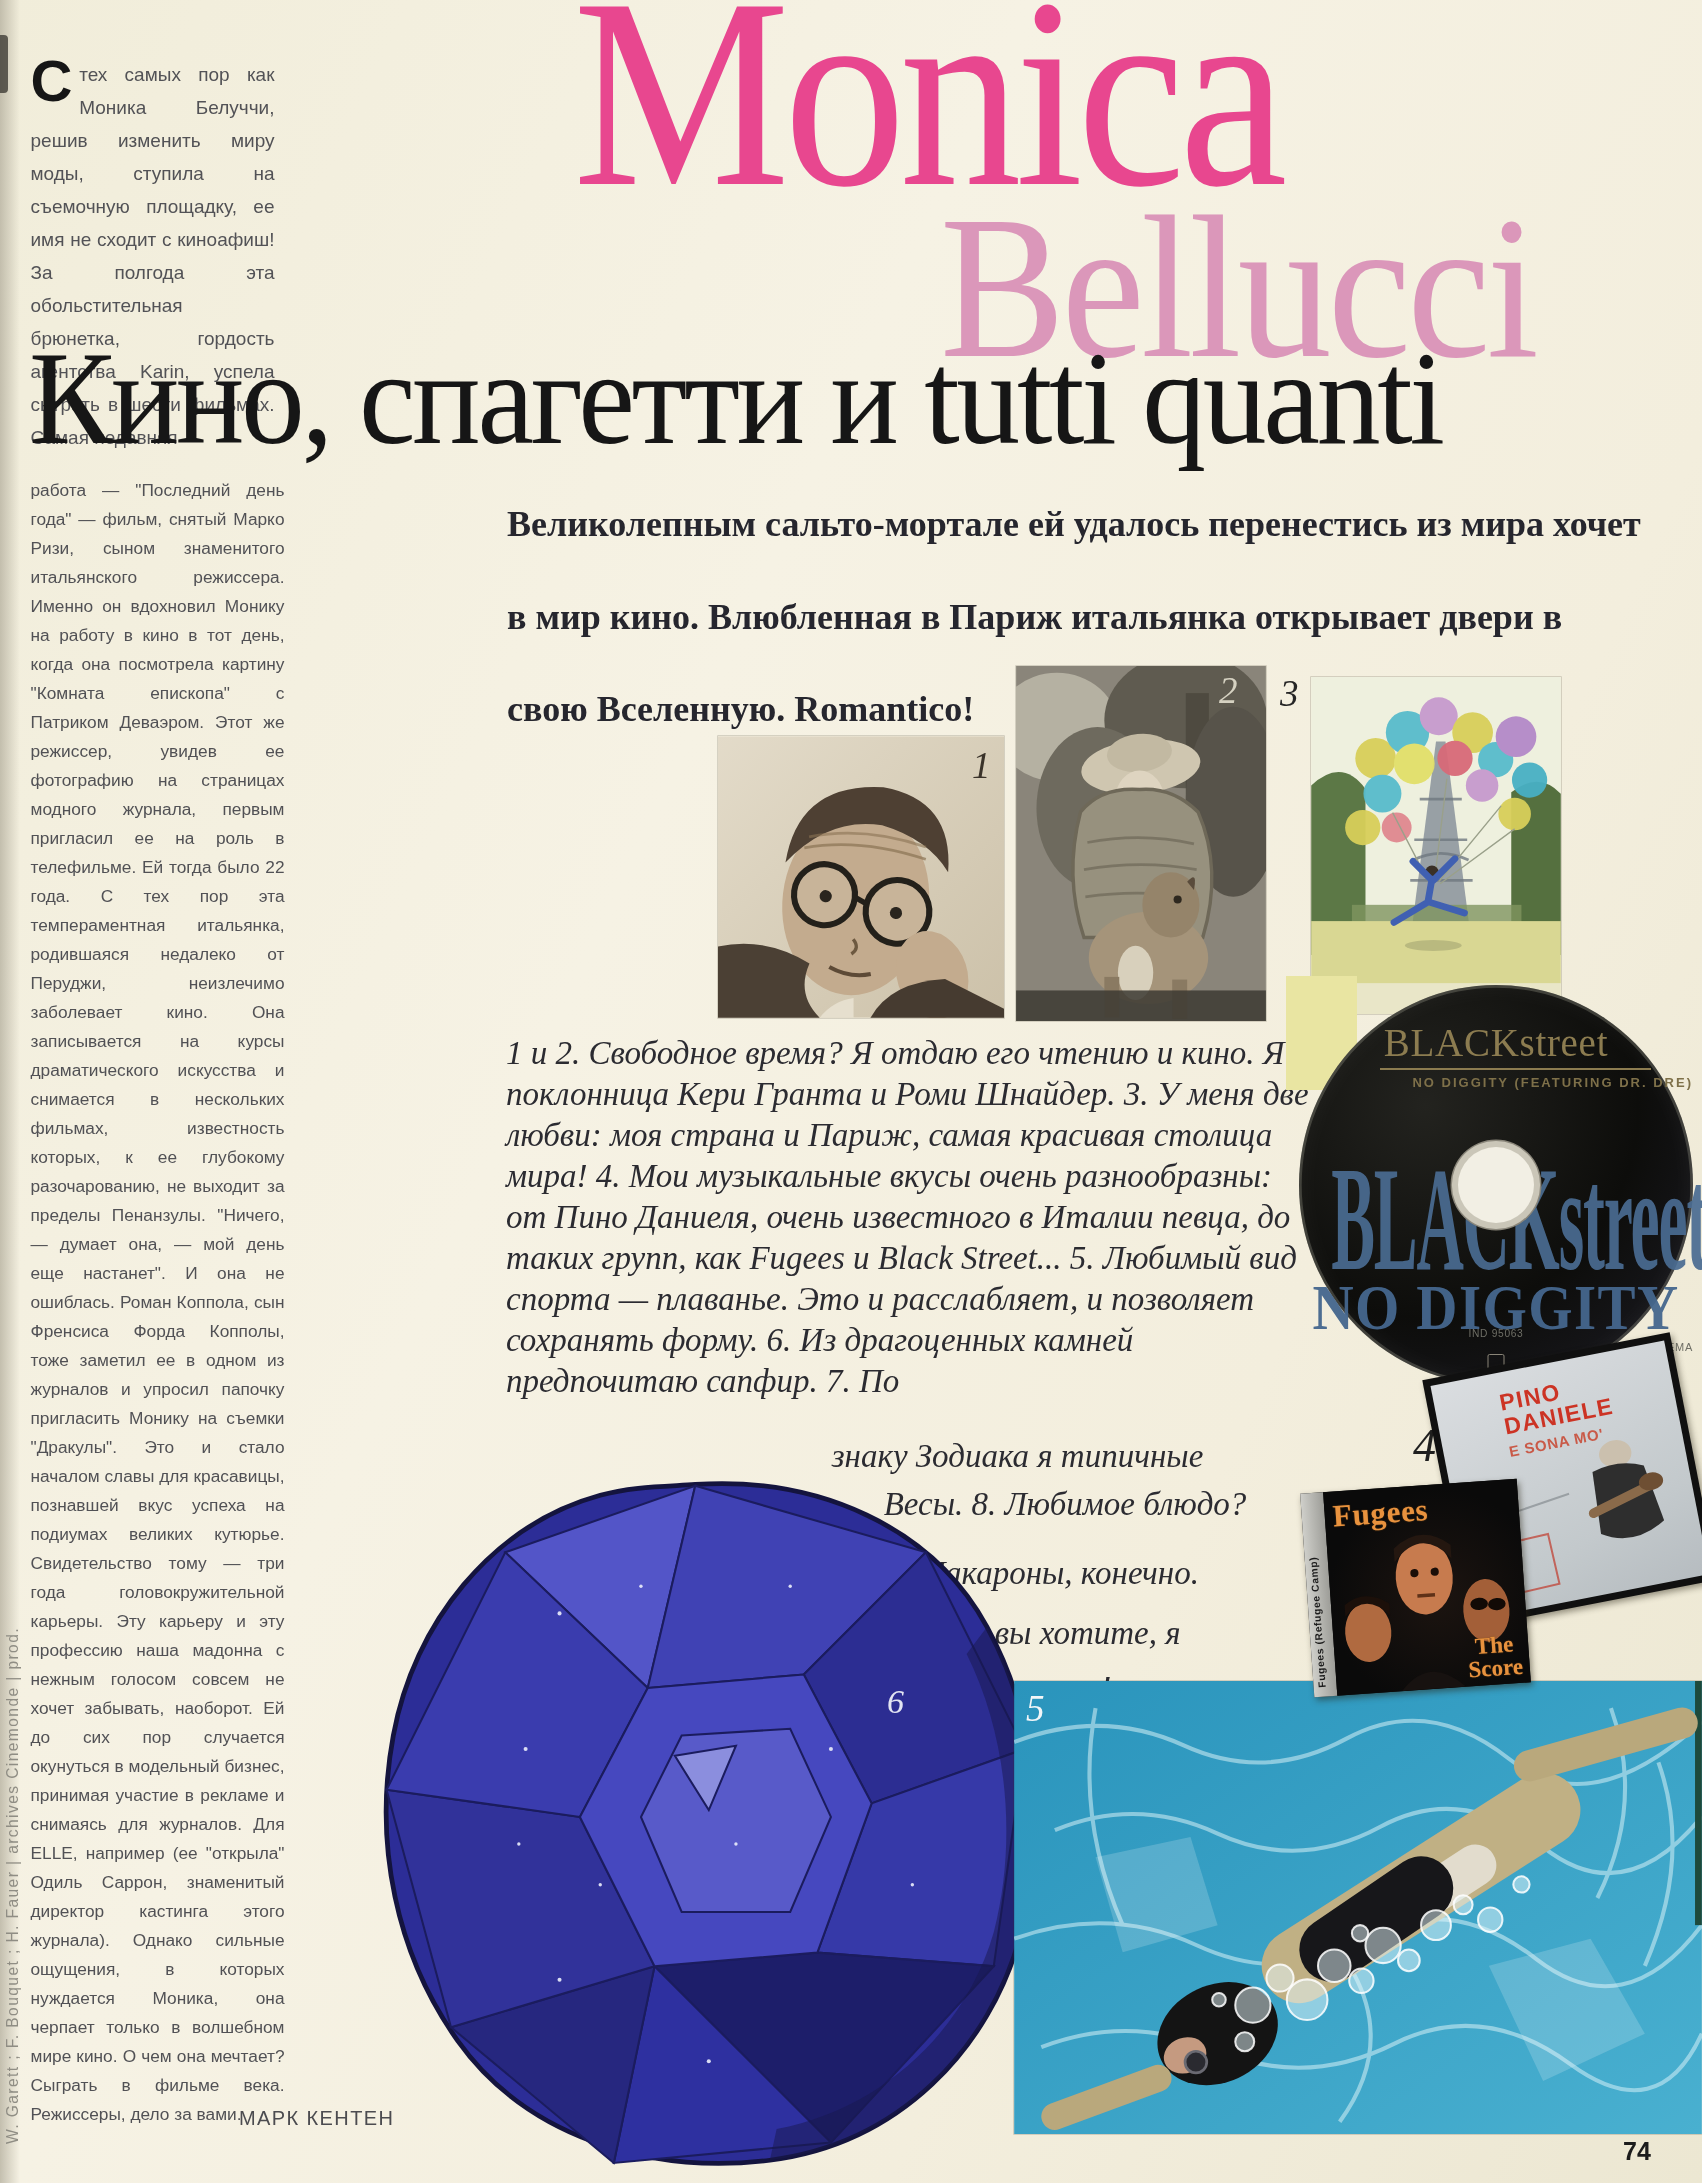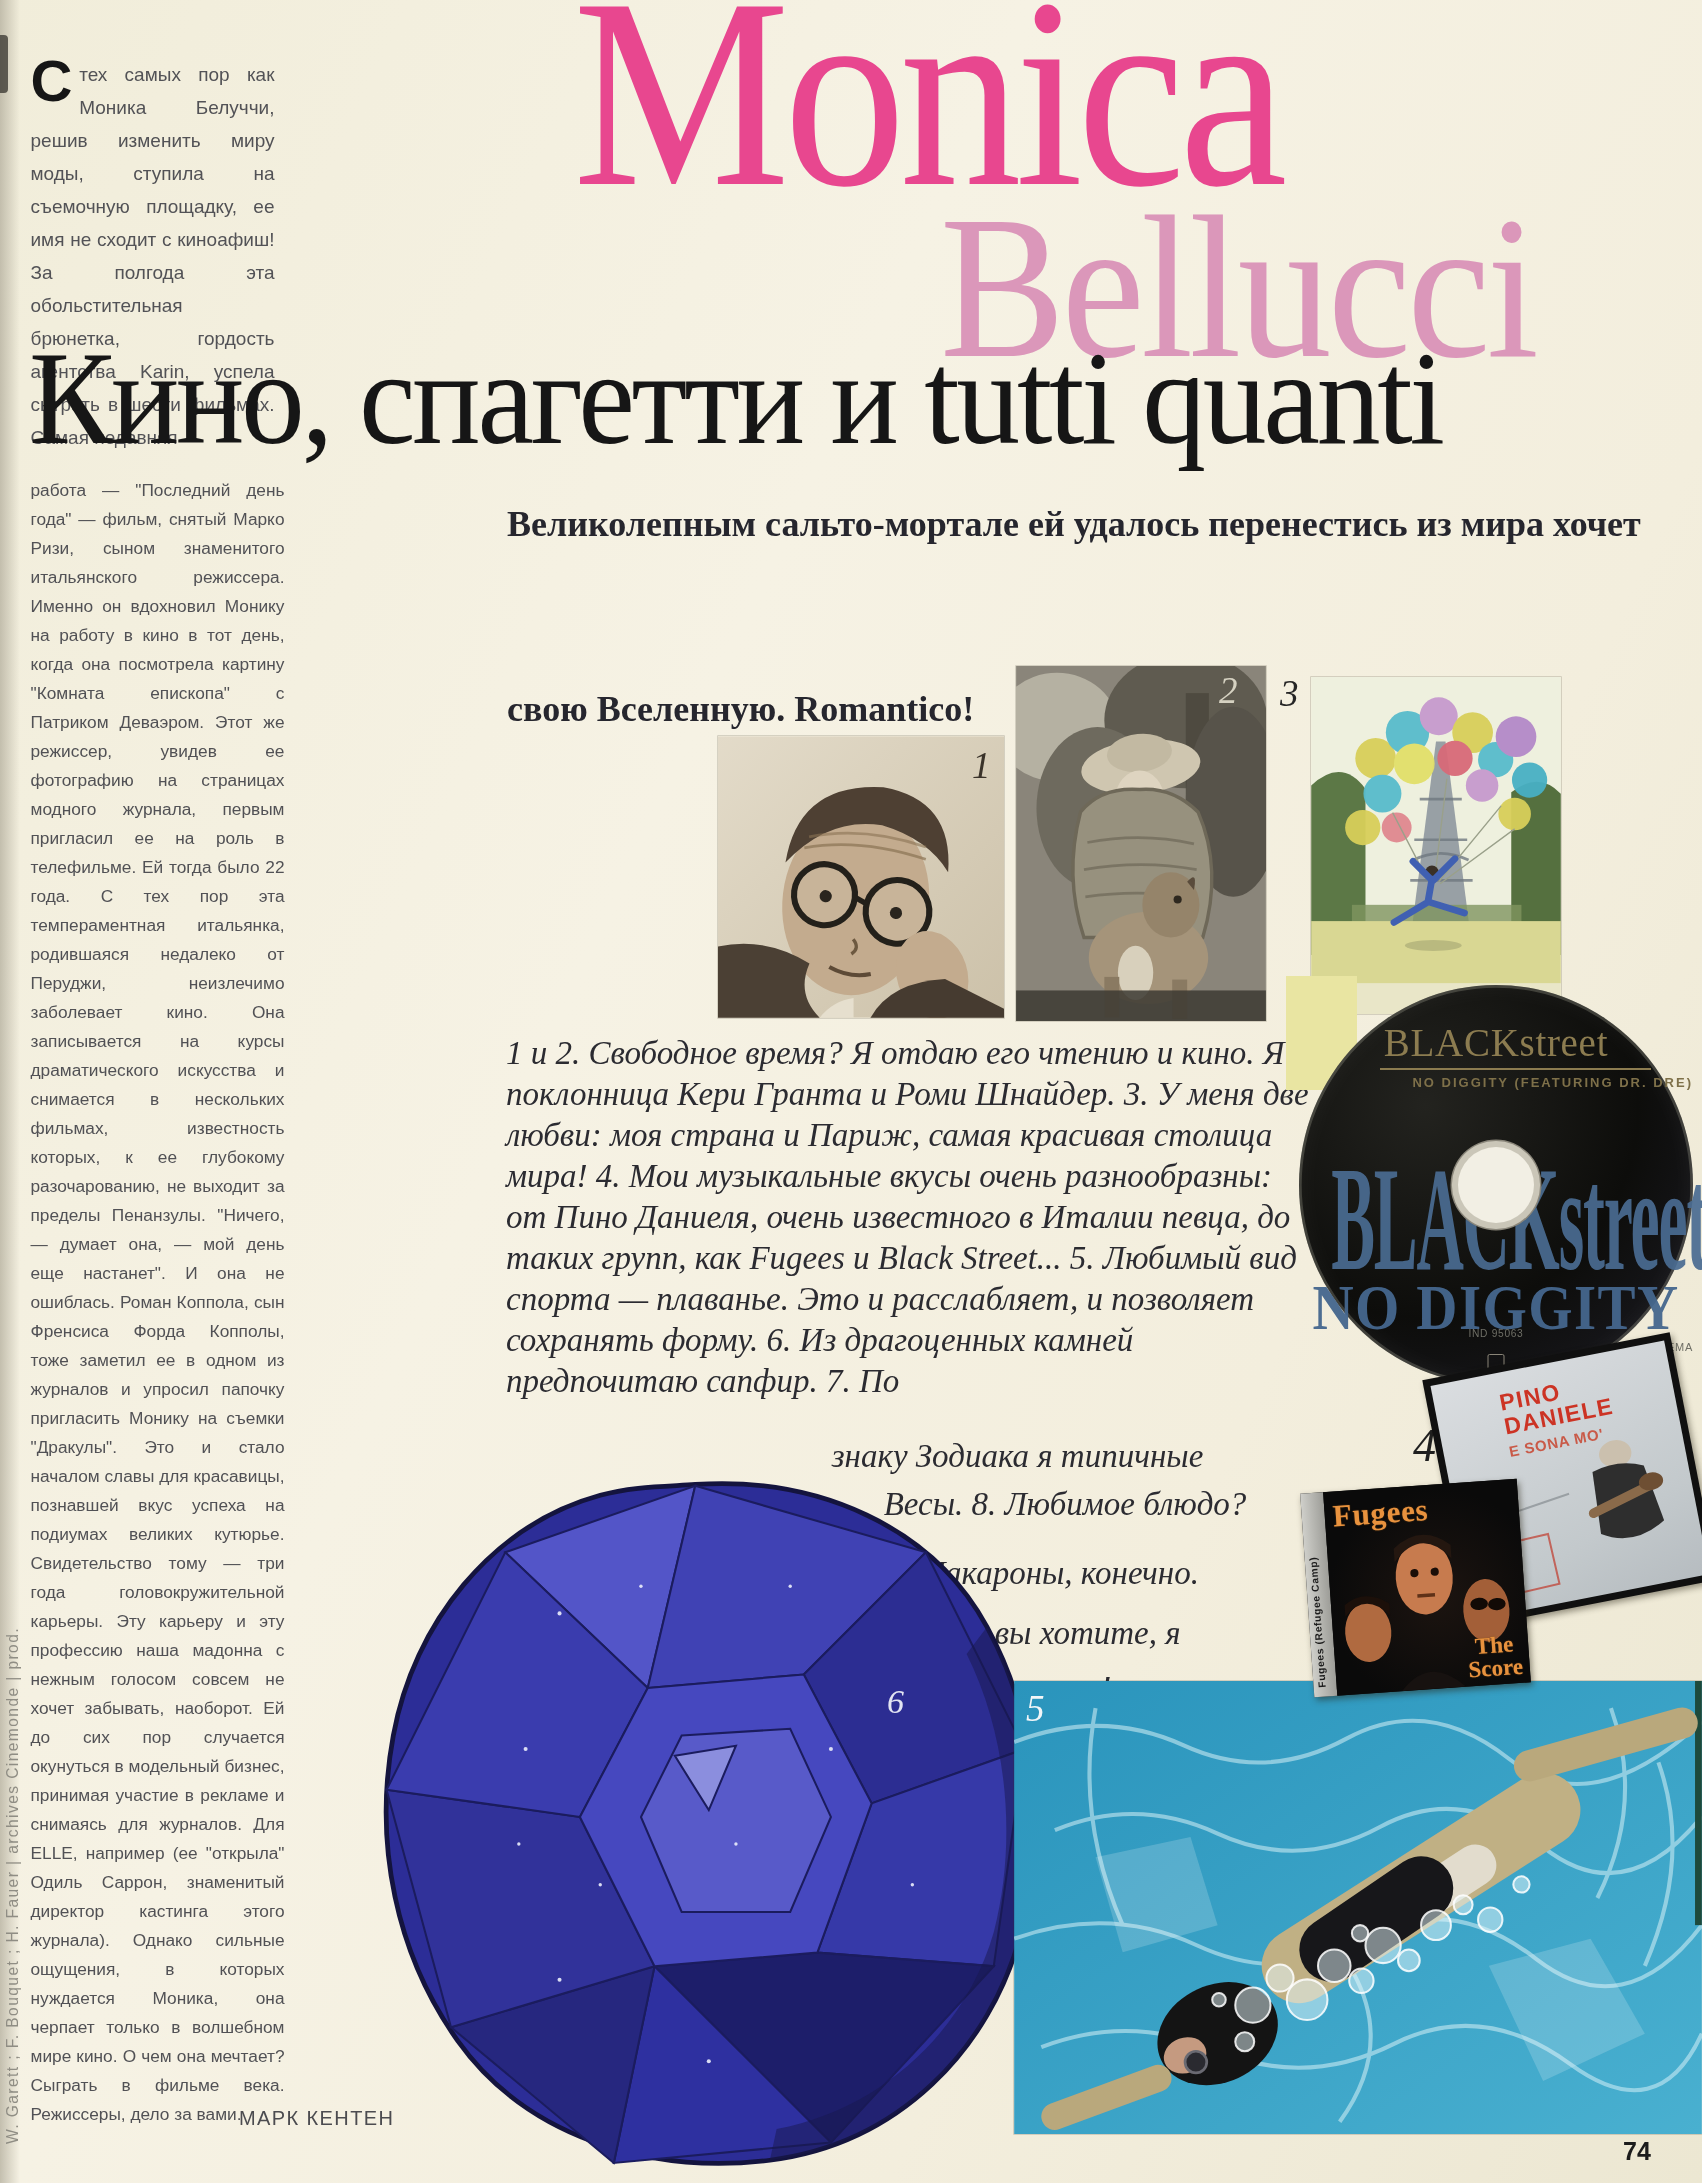--- a/index.html
+++ b/index.html
@@ -112,20 +112,21 @@
   <div class="abs intro">
     <span class="dropcap">С</span><span>тех самых пор как Моника Белуччи, решив изменить миру моды, ступила на съемочную площадку, ее имя не сходит с киноафиш! За полгода эта обольстительная брюнетка, гордость агентства Karin, успела сыграть в шести фильмах. Самая недавняя</span>
   </div>
 
   <div class="abs monica">Monica</div>
   <div class="abs bellucci">Bellucci</div>
 
   <div class="abs headline">Кино, спагетти и tutti quanti</div>
 
   <div class="abs deck-line dl0">Великолепным сальто-мортале ей удалось перенестись из мира хочет</div>
+  <div class="abs deck-line dl1">в мир кино. Влюбленная в Париж итальянка открывает двери в</div>
   <div class="abs deck-line dl2">свою Вселенную. Romantico!</div>
 
   <div class="abs column">работа — "Последний день года" — фильм, снятый Марко Ризи, сыном знаменитого итальянского режиссера. Именно он вдохновил Монику на работу в кино в тот день, когда она посмотрела картину "Комната епископа" с Патриком Деваэром. Этот же режиссер, увидев ее фотографию на страницах модного журнала, первым пригласил ее на роль в телефильме. Ей тогда было 22 года. С тех пор эта темпераментная итальянка, родившаяся недалеко от Перуджи, неизлечимо заболевает кино. Она записывается на курсы драматического искусства и снимается в нескольких фильмах, известность которых, к ее глубокому разочарованию, не выходит за пределы Пенанзулы. "Ничего, — думает она, — мой день еще настанет". И она не ошиблась. Роман Коппола, сын Френсиса Форда Копполы, тоже заметил ее в одном из журналов и упросил папочку пригласить Монику на съемки "Дракулы". Это и стало началом славы для красавицы, познавшей вкус успеха на подиумах великих кутюрье. Свидетельство тому — три года головокружительной карьеры. Эту карьеру и эту профессию  наша мадонна с нежным голосом совсем не хочет забывать, наоборот. Ей до сих пор случается окунуться в модельный бизнес, принимая участие в рекламе и снимаясь для журналов. Для ELLE, например (ее "открыла" Одиль Саррон, знаменитый директор кастинга этого журнала). Однако сильные ощущения, в которых нуждается Моника, она черпает только в волшебном мире кино. О чем она мечтает? Сыграть в фильме века. Режиссеры, дело за вами.</div>
   <div class="abs byline">МАРК КЕНТЕН</div>
 
   <div class="abs ph photo1">
     <svg width="286" height="282" viewBox="0 0 422 415">
       <defs>
         <linearGradient id="p1bg" x1="0" y1="0" x2="1" y2="1">
           <stop offset="0" stop-color="#e3dbc9"></stop>

